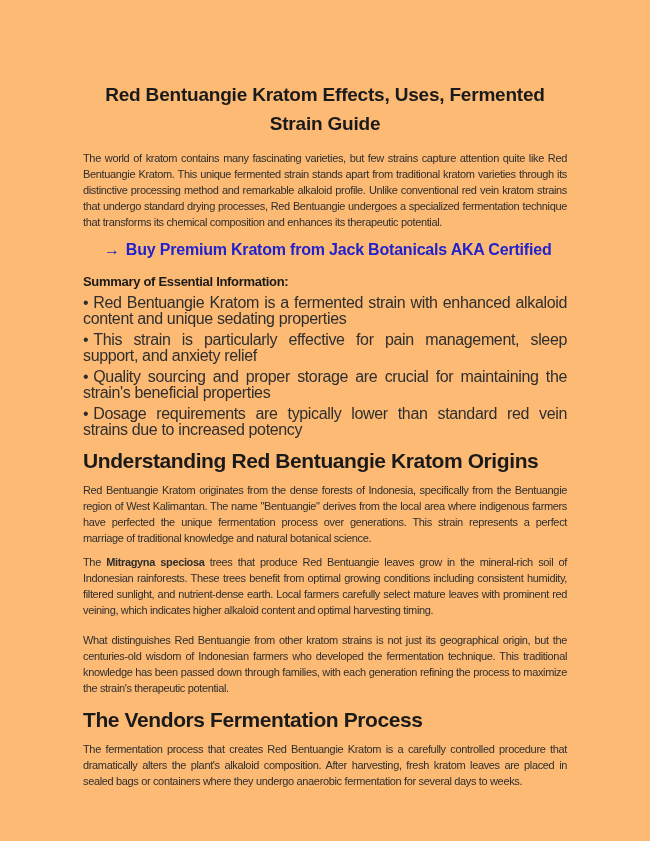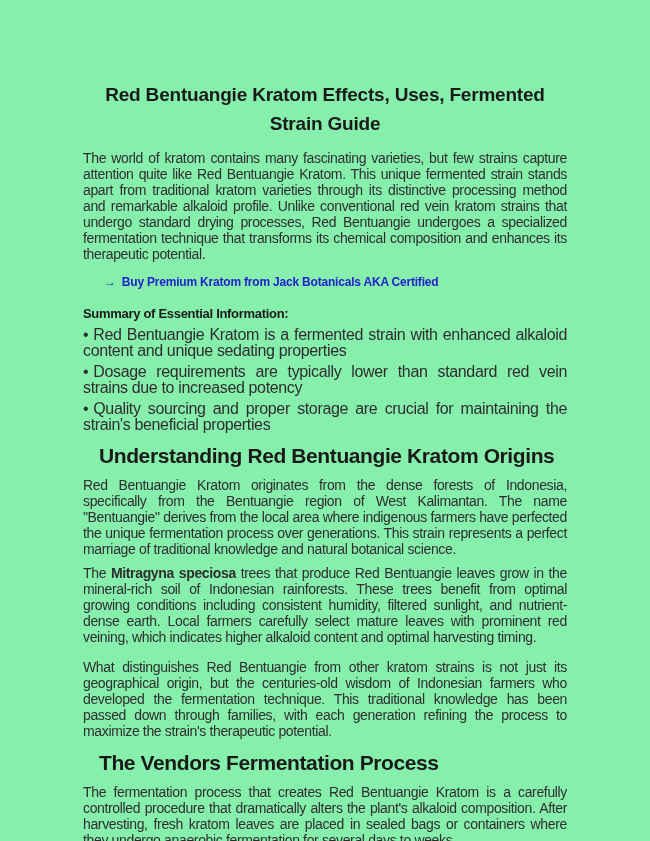--- a/index.html
+++ b/index.html
@@ -5,48 +5,48 @@
   html, body {
     margin: 0;
     padding: 0;
     background: #ffffff;
   }
   .page {
     position: relative;
     width: 650px;
     height: 841px;
     margin: 0 auto;
-    background: #86efac;
+    background: #fdba74;
     box-sizing: border-box;
     padding: 80px 83px 0 83px;
     overflow: hidden;
     font-family: "Liberation Sans", "DejaVu Sans", sans-serif;
     color: #2e2e2e;
   }
   .doc-title {
     margin: 0 0 12px 0;
     font-size: 19px;
     line-height: 29px;
     font-weight: bold;
     text-align: center;
     color: #1a1a1a;
     letter-spacing: -0.2px;
   }
   .body-text {
     margin: 8px 0 0 0;
-    font-size: 14px;
+    font-size: 11px;
     line-height: 16px;
     letter-spacing: -0.35px;
     text-align: justify;
     color: #2e2e2e;
   }
   .link-row {
     margin: 12px 0 0 0;
     padding-left: 21px;
-    font-size: 12px;
+    font-size: 16px;
     line-height: 16px;
     letter-spacing: -0.2px;
   }
   .link-arrow {
     color: #2222cd;
     font-weight: normal;
     margin-right: 6px;
   }
   .doc-link {
     color: #2222cd;
@@ -66,21 +66,21 @@
     font-size: 16px;
     line-height: 15.5px;
     letter-spacing: -0.35px;
     text-align: justify;
     color: #2e2e2e;
   }
   .bullet-marker {
     margin-right: 5px;
   }
   .section-heading {
-    margin: 10px 0 0 16px;
+    margin: 10px 0 0 0;
     font-size: 21px;
     line-height: 27px;
     font-weight: bold;
     letter-spacing: -0.4px;
     color: #1a1a1a;
   }
   .gap-lg { margin-top: 14px; }
   .bold-inline { font-weight: bold; }
 </style>
 </head>
@@ -95,24 +95,27 @@
   <p class="link-row">
     <span class="link-arrow">→</span><a class="doc-link" href="#">Buy Premium Kratom from Jack Botanicals AKA Certified</a>
   </p>
 
   <p class="summary-heading">Summary of Essential Information:</p>
 
   <p class="bullet">
     <span class="bullet-marker">•</span><span>Red Bentuangie Kratom is a fermented strain with enhanced alkaloid content and unique sedating properties</span>
   </p>
   <p class="bullet">
-    <span class="bullet-marker">•</span><span>Dosage requirements are typically lower than standard red vein strains due to increased potency</span>
+    <span class="bullet-marker">•</span><span>This strain is particularly effective for pain management, sleep support, and anxiety relief</span>
   </p>
   <p class="bullet">
     <span class="bullet-marker">•</span><span>Quality sourcing and proper storage are crucial for maintaining the strain's beneficial properties</span>
+  </p>
+  <p class="bullet">
+    <span class="bullet-marker">•</span><span>Dosage requirements are typically lower than standard red vein strains due to increased potency</span>
   </p>
 
   <h2 class="section-heading">Understanding Red Bentuangie Kratom Origins</h2>
 
   <p class="body-text">Red Bentuangie Kratom originates from the dense forests of Indonesia, specifically from the Bentuangie region of West Kalimantan. The name "Bentuangie" derives from the local area where indigenous farmers have perfected the unique fermentation process over generations. This strain represents a perfect marriage of traditional knowledge and natural botanical science.</p>
 
   <p class="body-text"><span>The </span><span class="bold-inline">Mitragyna speciosa</span><span> trees that produce Red Bentuangie leaves grow in the mineral-rich soil of Indonesian rainforests. These trees benefit from optimal growing conditions including consistent humidity, filtered sunlight, and nutrient-dense earth. Local farmers carefully select mature leaves with prominent red veining, which indicates higher alkaloid content and optimal harvesting timing.</span></p>
 
 
   <p class="body-text gap-lg">What distinguishes Red Bentuangie from other kratom strains is not just its geographical origin, but the centuries-old wisdom of Indonesian farmers who developed the fermentation technique. This traditional knowledge has been passed down through families, with each generation refining the process to maximize the strain's therapeutic potential.</p>

